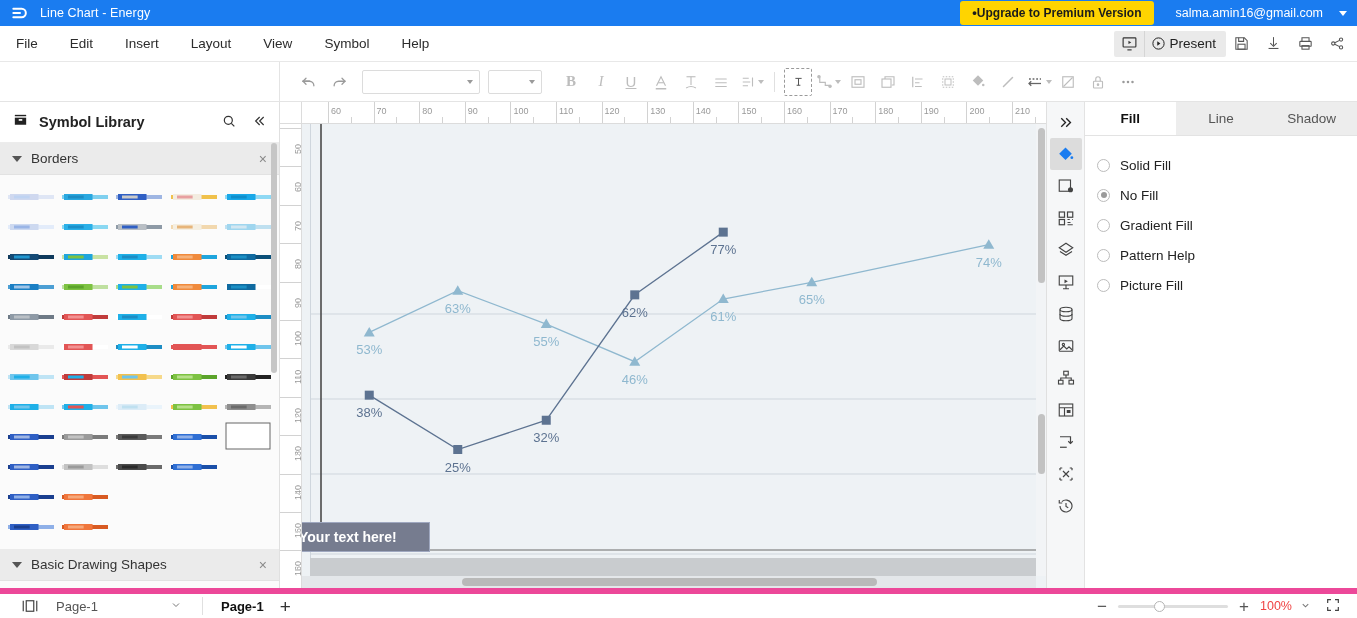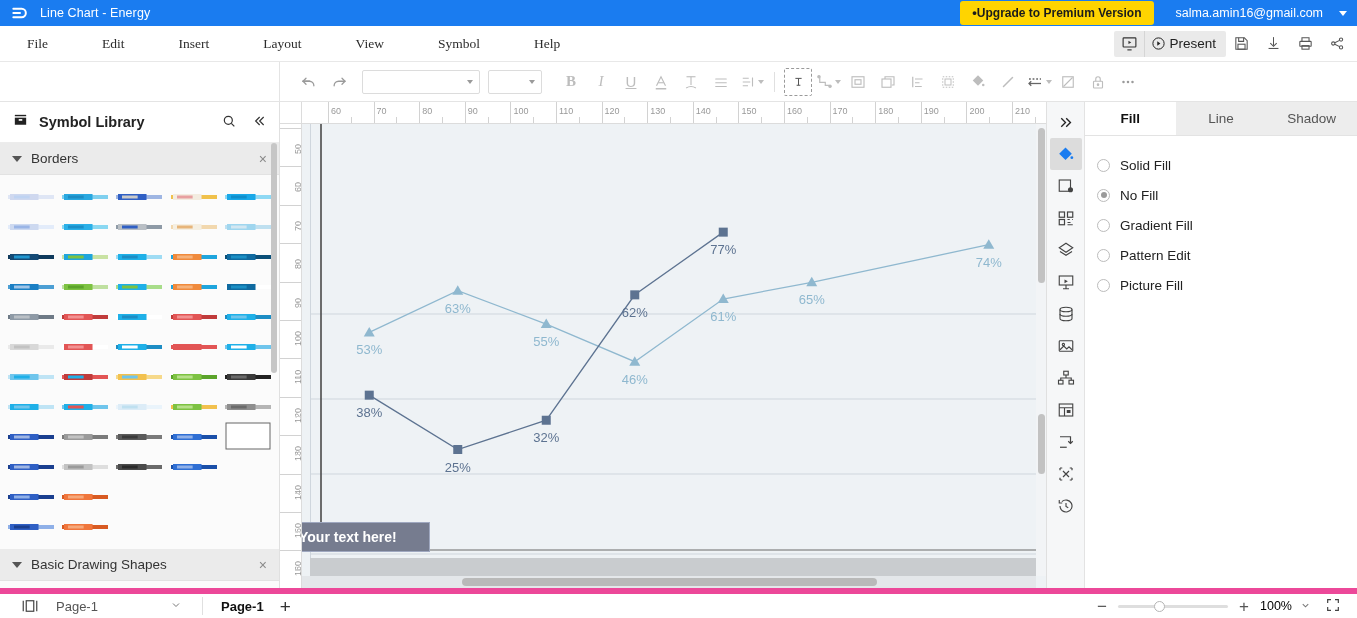--- a/index.html
+++ b/index.html
@@ -26,21 +26,21 @@
   }
   .upgrade-dot { font-size: 13px; }
   .account { font-size: 12.5px; color: #fff; padding: 0 16px 0 22px; white-space: nowrap; }
   .caret-dn { width: 0; height: 0; border-left: 4px solid transparent; border-right: 4px solid transparent; border-top: 5px solid #fff; }
 
   
   .menubar {
     height: 36px; flex: 0 0 36px; display: flex; align-items: center;
     background: #fff; border-bottom: 1px solid #e8e8e8; position: relative;
   }
-  .menu-item { padding: 0 27px; font-size: 13.5px; color: #2c2c2c; cursor: pointer; line-height: 36px; font-family: Liberation Serif, serif; }
+  .menu-item { padding: 0 16px; font-size: 13.5px; color: #2c2c2c; cursor: pointer; line-height: 36px; }
   .menubar-right { margin-left: auto; display: flex; align-items: center; padding-right: 8px; gap: 2px; }
   .mb-btn {
     width: 30px; height: 26px; display: flex; align-items: center; justify-content: center;
     cursor: pointer; color: #555;
   }
   .present-grp { display: flex; align-items: center; background: #eaeaea; border-radius: 2px; height: 26px; margin-right: 1px;}
   .present-grp .mb-btn { background: transparent; }
   .present-btn { display: flex; align-items: center; gap: 3px; padding: 0 10px 0 6px; height: 26px; cursor: pointer; font-size: 13.5px; color: #222; border-left: 1px solid #d5d5d5;}
   .mb-icons { display: flex; align-items: center; gap: 8px; }
   .mb-icons .mb-btn { width: 24px; }
@@ -145,21 +145,21 @@
   .sb-pagesel { display: flex; align-items: center; width: 150px; cursor: pointer; }
   .sb-pagesel .lbl { font-size: 13px; color: #555; margin-left: 12px; }
   .sb-pagesel .chev { margin-left: auto; color: #777; font-size: 12px; padding-right: 12px;}
   .sb-sep { width: 1px; height: 18px; background: #e0e0e0; margin: 0 8px; }
   .sb-tab { font-size: 13px; font-weight: bold; color: #111; padding: 0 10px; cursor: pointer;}
   .sb-add { font-size: 19px; color: #333; cursor: pointer; padding: 0 6px; line-height: 1;}
   .sb-right { margin-left: auto; display: flex; align-items: center; gap: 8px; }
   .zoom-minus, .zoom-plus { font-size: 17px; color: #555; cursor: pointer; line-height: 1; width: 16px; text-align:center;}
   .zoom-track { width: 110px; height: 3px; background: #dedede; border-radius: 2px; position: relative; }
   .zoom-knob { position: absolute; left: 36px; top: -4px; width: 11px; height: 11px; border-radius: 50%; background: #fff; border: 1px solid #b5b5b5; }
-  .zoom-val { font-size: 12.5px; color: #000000; cursor: pointer; }
+  .zoom-val { font-size: 12.5px; color: #ef4444; cursor: pointer; }
   .fit-icon { color: #444; cursor: pointer; margin-left: 6px; }
 
   
   .cat-lbl { font-size: 13px; fill: #333; font-family: "Liberation Sans", sans-serif; }
   .dlbl { font-size: 13px; font-family: "Liberation Sans", sans-serif; }
   .leg-lbl { font-size: 13px; fill: #333; font-family: "Liberation Sans", sans-serif;}
 </style>
 </head>
 <body>
 
@@ -1089,21 +1089,21 @@
         <div class="radio-row">
           <span class="radio checked"></span>
           <span class="radio-label">No Fill</span>
         </div>
         <div class="radio-row">
           <span class="radio"></span>
           <span class="radio-label">Gradient Fill</span>
         </div>
         <div class="radio-row">
           <span class="radio"></span>
-          <span class="radio-label">Pattern Edit</span>
+          <span class="radio-label">Pattern Help</span>
         </div>
         <div class="radio-row">
           <span class="radio"></span>
           <span class="radio-label">Picture Fill</span>
         </div>
       </div>
     </div>
   </div>
 
   <div class="statusbar">

